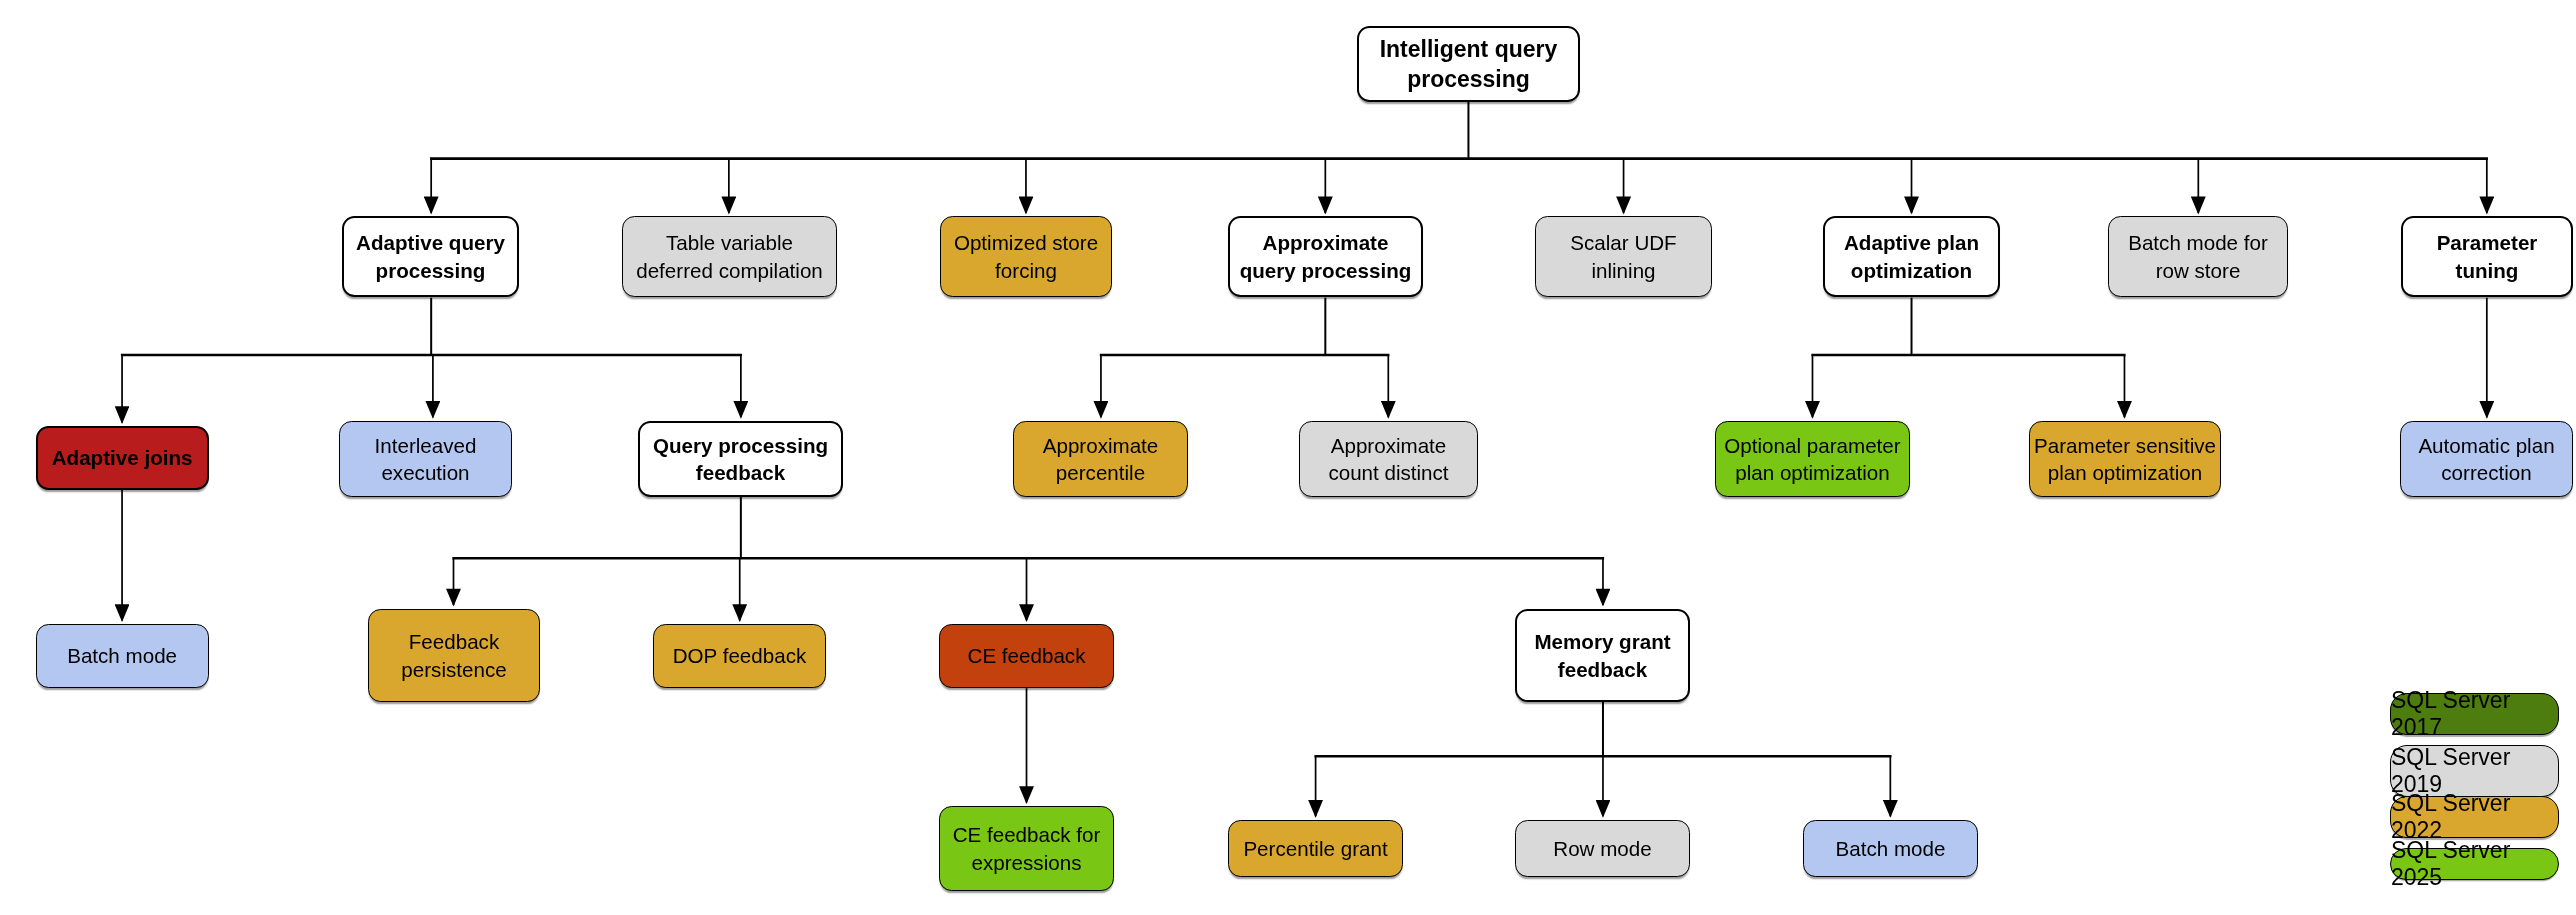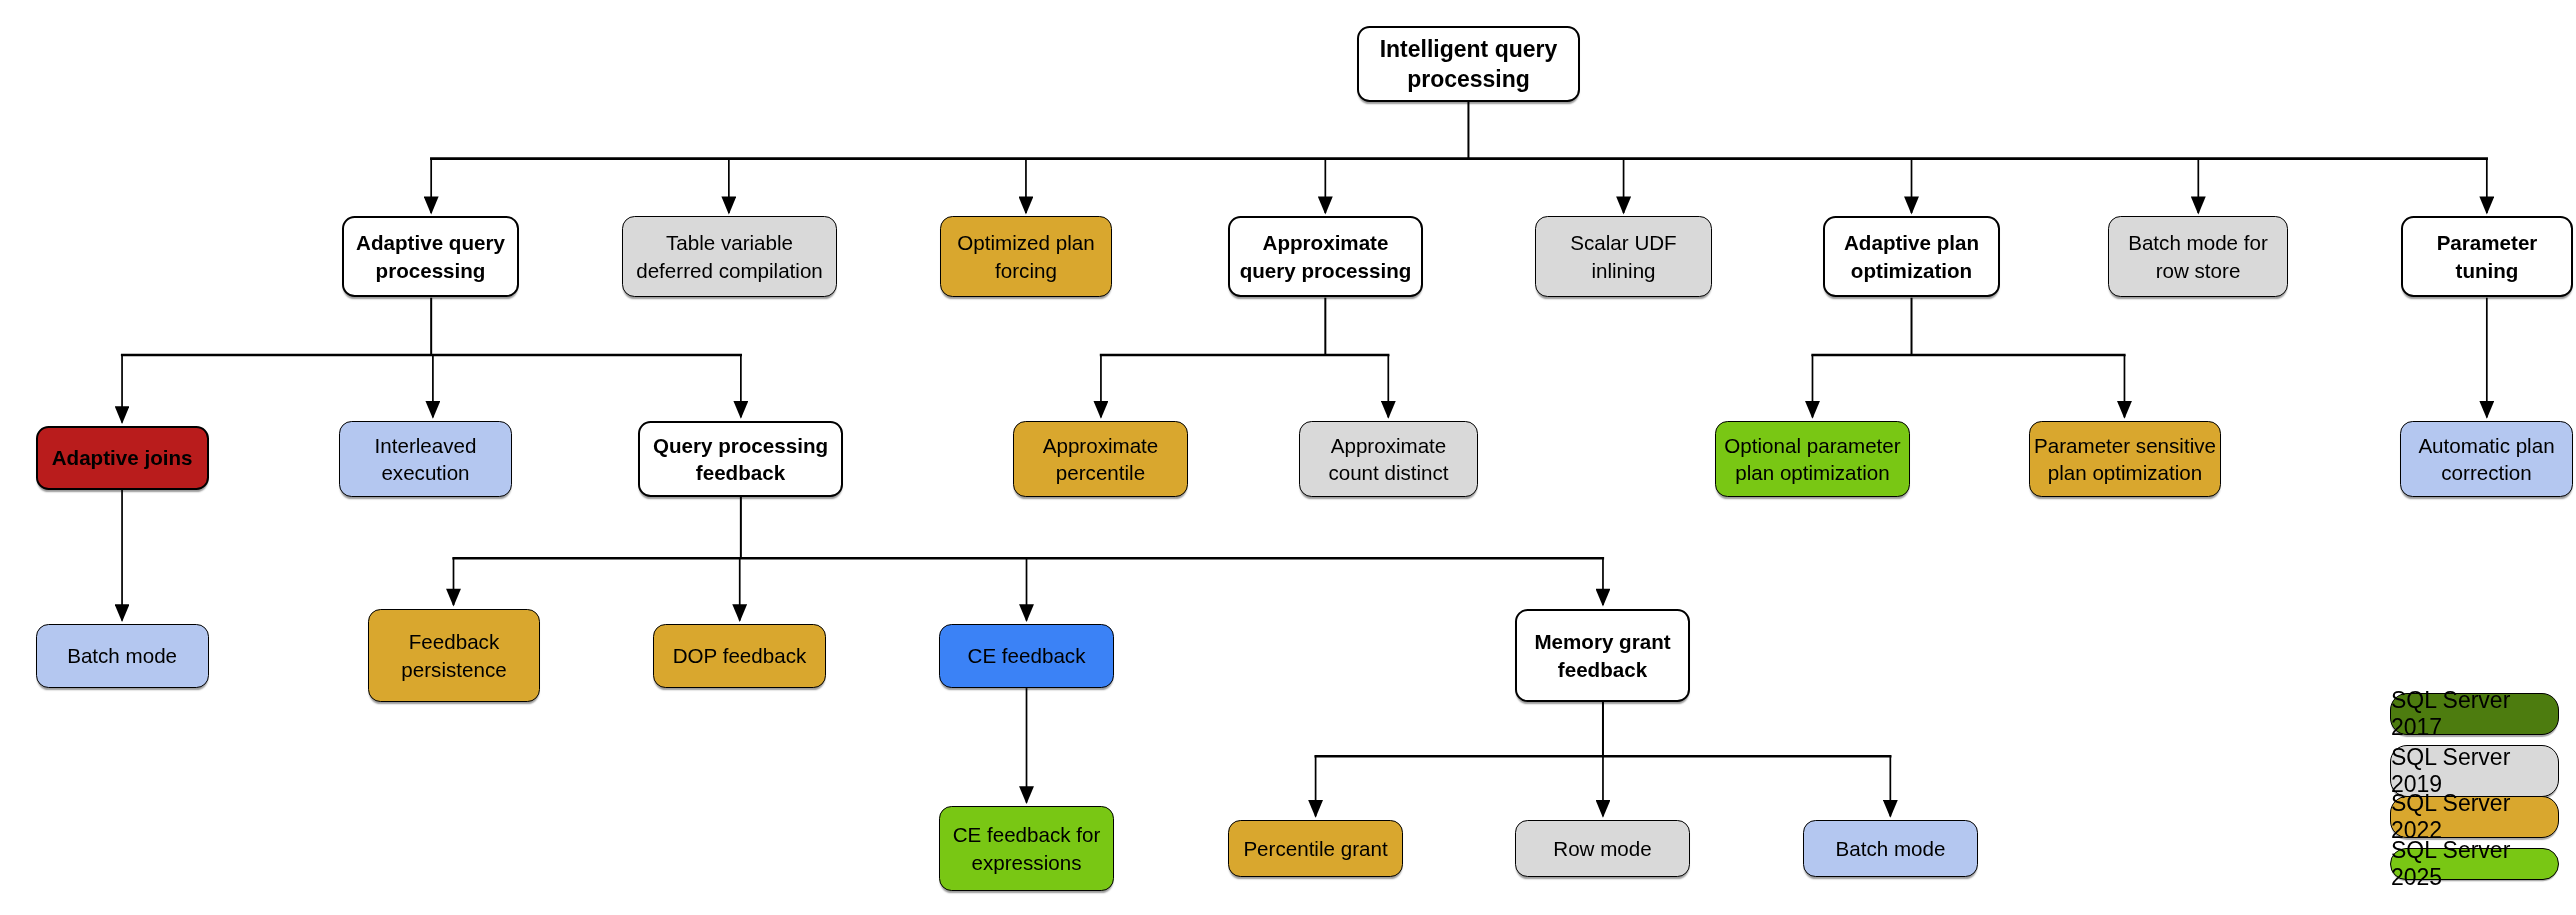--- a/index.html
+++ b/index.html
@@ -91,21 +91,21 @@
 
   <div class="node branch" style="left: 331px; top: 216px; width: 177px; height: 81px; background: rgb(255, 255, 255);">
       <span class="lbl">Adaptive query
 processing</span>
     </div>
   <div class="node" style="left: 611px; top: 216px; width: 215px; height: 81px; background: rgb(217, 217, 217);">
       <span class="lbl">Table variable
 deferred compilation</span>
     </div>
   <div class="node" style="left: 929px; top: 216px; width: 172px; height: 81px; background: rgb(217, 167, 46);">
-      <span class="lbl">Optimized plan
+      <span class="lbl">Optimized store
 forcing</span>
     </div>
   <div class="node branch" style="left: 1217px; top: 216px; width: 195px; height: 81px; background: rgb(255, 255, 255);">
       <span class="lbl">Approximate
 query processing</span>
     </div>
   <div class="node" style="left: 1524px; top: 216px; width: 177px; height: 81px; background: rgb(217, 217, 217);">
       <span class="lbl">Scalar UDF
 inlining</span>
     </div>
@@ -157,21 +157,21 @@
   <div class="node" style="left: 24.6px; top: 624px; width: 173px; height: 64px; background: rgb(180, 199, 240);">
       <span class="lbl">Batch mode</span>
     </div>
   <div class="node" style="left: 357px; top: 609px; width: 172px; height: 93px; background: rgb(217, 167, 46);">
       <span class="lbl">Feedback
 persistence</span>
     </div>
   <div class="node" style="left: 642px; top: 624px; width: 173px; height: 64px; background: rgb(217, 167, 46);">
       <span class="lbl">DOP feedback</span>
     </div>
-  <div class="node" style="left: 928px; top: 624px; width: 175px; height: 64px; background: #3b82f6;">
+  <div class="node" style="left: 928px; top: 624px; width: 175px; height: 64px; background: #c2410c;">
       <span class="lbl">CE feedback</span>
     </div>
   <div class="node branch" style="left: 1504px; top: 609px; width: 175px; height: 93px; background: rgb(255, 255, 255);">
       <span class="lbl">Memory grant
 feedback</span>
     </div>
 
   <div class="node" style="left: 928px; top: 806px; width: 175px; height: 85px; background: rgb(121, 199, 20);">
       <span class="lbl">CE feedback for
 expressions</span>

